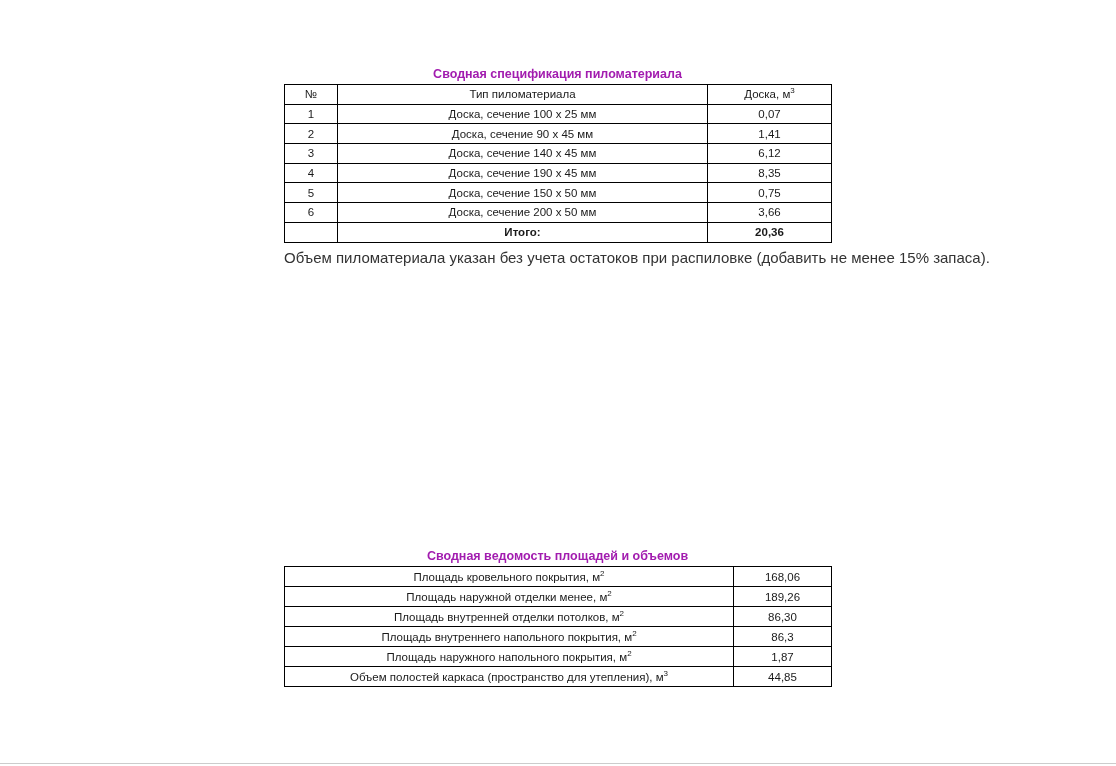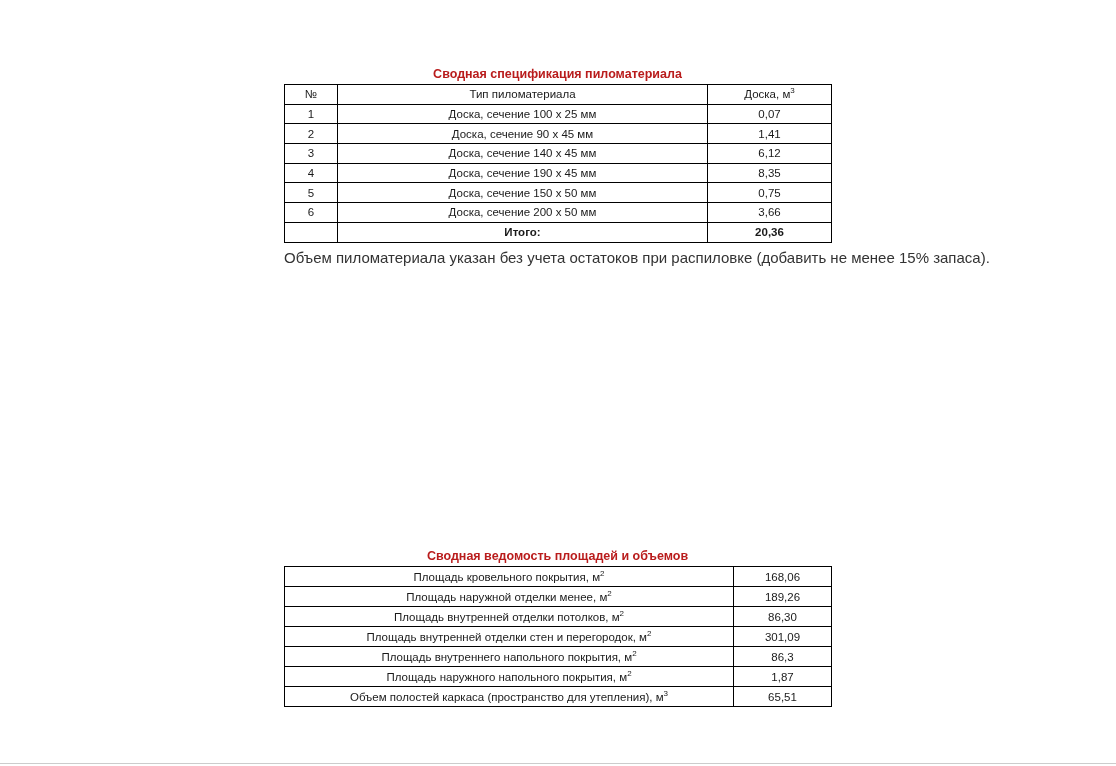--- a/index.html
+++ b/index.html
@@ -21,21 +21,21 @@
     left: 284px;
   }
   .section-lumber { top: 66px; }
   .section-areas  { top: 548px; }
   .table-title {
     text-align: center;
     font-weight: bold;
     font-size: 12.5px;
     height: 18px;
     line-height: 16px;
-    color: #b91c1c;
+    color: #a21caf;
     white-space: nowrap;
   }
   table.spec {
     border-collapse: collapse;
     table-layout: fixed;
     width: 547px;
     border: 1.5px solid #000000;
   }
   table.spec td {
     border: 1px solid #000000;
@@ -155,32 +155,28 @@
       </tr>
       <tr>
         <td class="cell-left"><span>Площадь наружной отделки менее, м</span><sup>2</sup></td>
         <td>189,26</td>
       </tr>
       <tr>
         <td class="cell-left"><span>Площадь внутренней отделки потолков, м</span><sup>2</sup></td>
         <td>86,30</td>
       </tr>
       <tr>
-        <td class="cell-left"><span>Площадь внутренней отделки стен и перегородок, м</span><sup>2</sup></td>
-        <td>301,09</td>
-      </tr>
-      <tr>
         <td class="cell-left"><span>Площадь внутреннего напольного покрытия, м</span><sup>2</sup></td>
         <td>86,3</td>
       </tr>
       <tr>
         <td class="cell-left"><span>Площадь наружного напольного покрытия, м</span><sup>2</sup></td>
         <td>1,87</td>
       </tr>
       <tr>
         <td class="cell-left"><span>Объем полостей каркаса (пространство для утепления), м</span><sup>3</sup></td>
-        <td>65,51</td>
+        <td>44,85</td>
       </tr>
     </tbody>
   </table>
 </div>
 
 <div class="bottom-separator"></div>
 
 </body></html>

